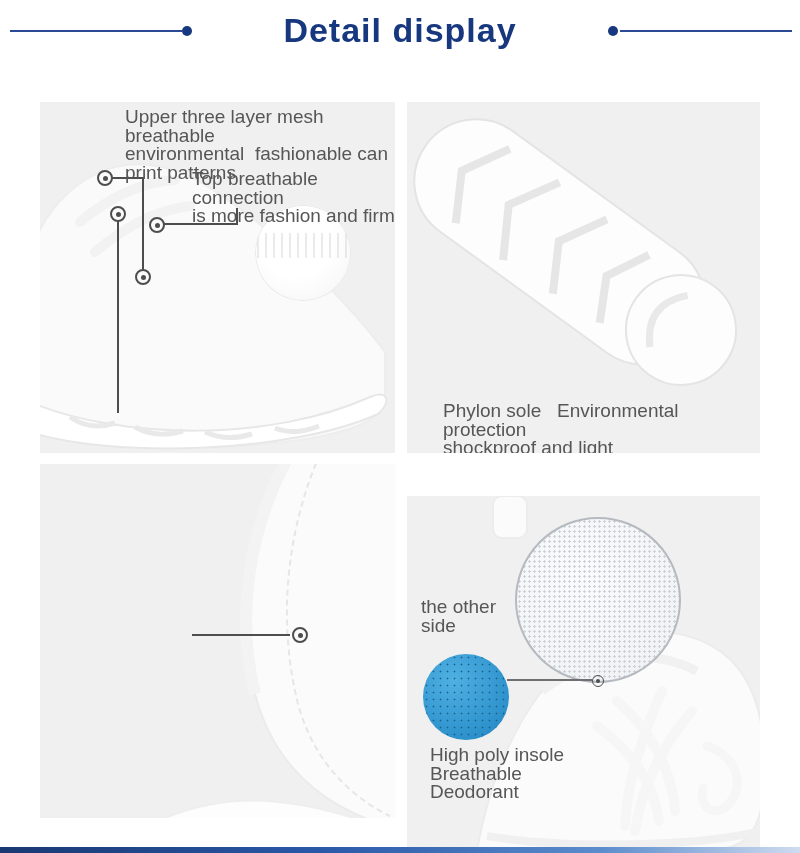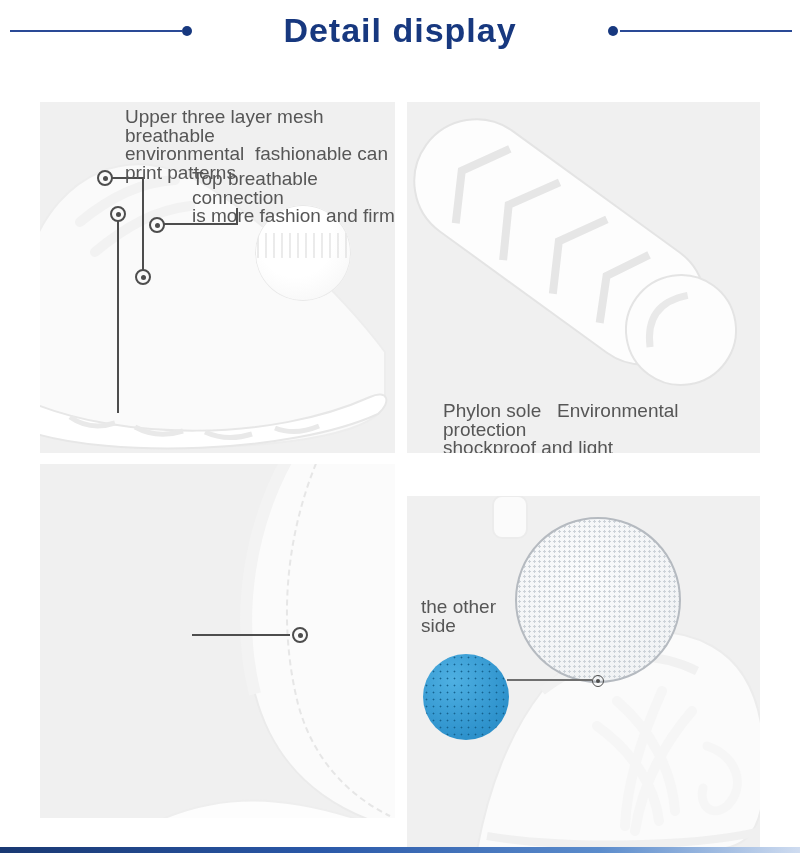--- a/index.html
+++ b/index.html
@@ -134,16 +134,19 @@
       <path d="M300,250 C330,260 340,290 320,310 C305,322 292,310 296,292" stroke="#f6f6f6" stroke-width="9" fill="none" stroke-linecap="round"></path>
       <path d="M80,340 C150,352 280,352 350,336" stroke="#f0f0f0" stroke-width="8" fill="none"></path>
     </svg>
     <div class="inset inset-mesh"></div>
     <div class="inset inset-blue"></div>
     <div class="hline thin" style="left:100px;top:183px;width:85px;"></div>
     <div class="callout small" style="left:185px;top:179px;"></div>
 
     <div class="annotation" style="left:14px;top:102px;">the other
 side</div>
+    <div class="annotation" style="left:23px;top:250px;">High poly insole
+Breathable
+Deodorant</div>
   </div>
 
   <div class="footer-bar"></div>
 </div>
 
 </body></html>

